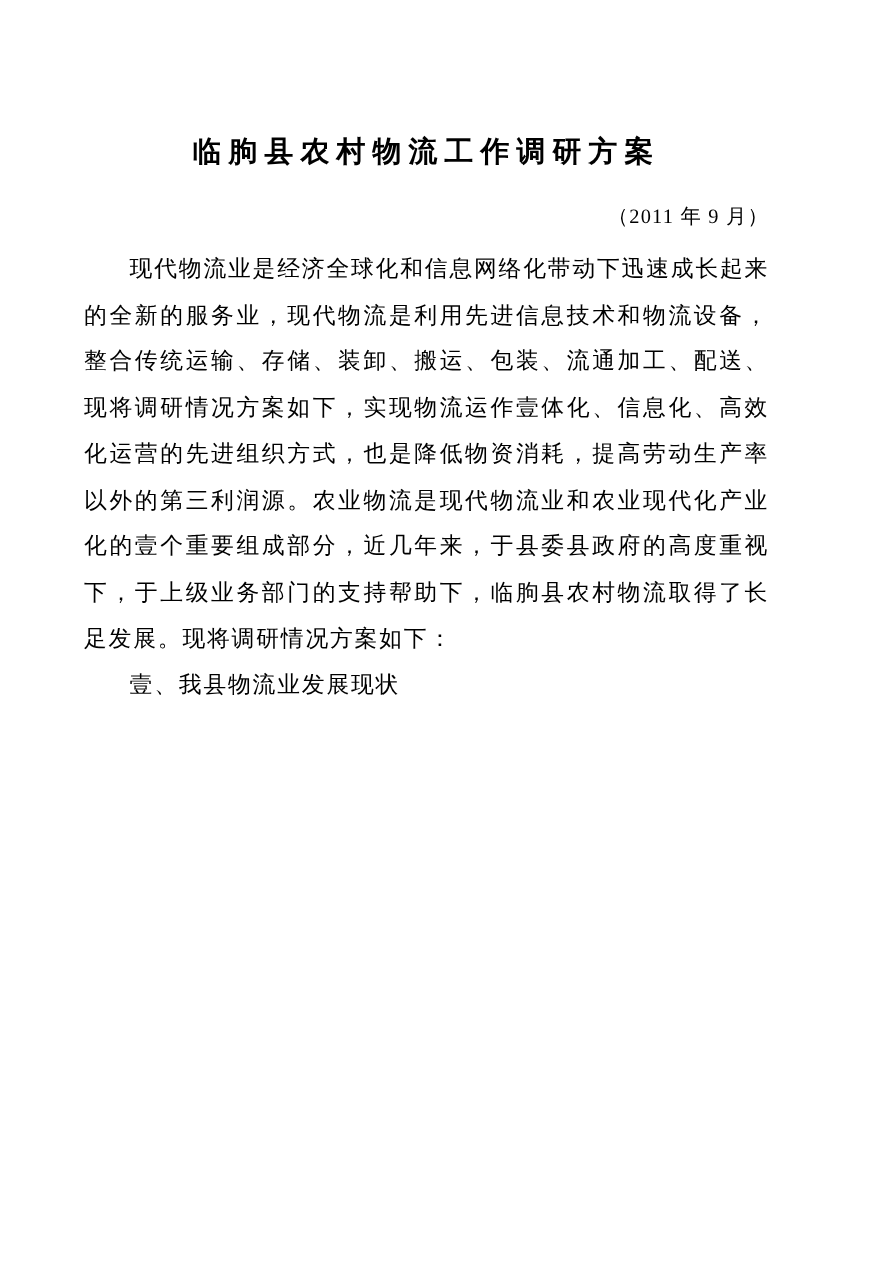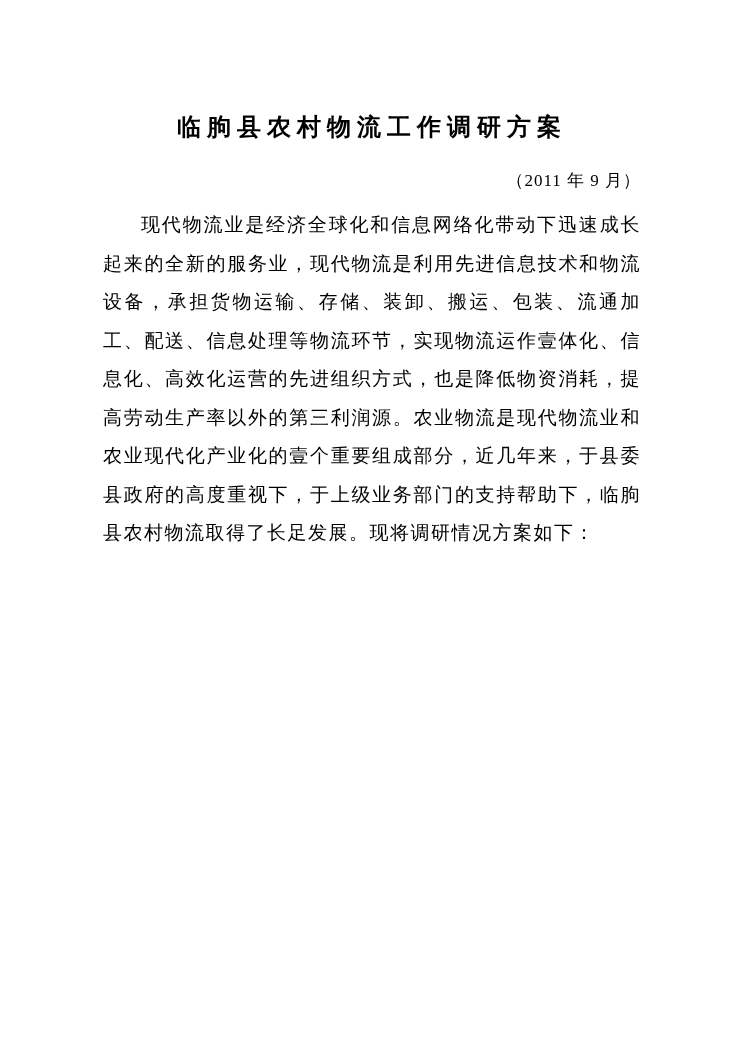--- a/index.html
+++ b/index.html
@@ -7,21 +7,21 @@
     padding: 0;
     background: #ffffff;
   }
   .page {
     position: relative;
     width: 744px;
     height: 1052px;
     margin: 0 auto;
     background: #ffffff;
     box-sizing: border-box;
-    padding: 112px 103px 0 103px;
+    padding: 112px 103px 0 70px;
     font-family: "Liberation Serif", "DejaVu Serif", serif;
     color: #000000;
     overflow: hidden;
   }
   .doc-title {
     margin: 0;
     text-align: center;
     font-size: 24px;
     font-weight: bold;
     letter-spacing: 6px;
@@ -47,16 +47,17 @@
   }
 </style>
 </head>
 <body>
 
 <div class="page">
   <h1 class="doc-title">临朐县农村物流工作调研方案</h1>
 
   <p class="doc-date">（2011 年 9 月）</p>
 
-  <p class="para">现代物流业是经济全球化和信息网络化带动下迅速成长起来的全新的服务业，现代物流是利用先进信息技术和物流设备，承担货物运输、存储、装卸、搬运、包装、流通加工、配送、信息处理等物流环节，实现物流运作壹体化、信息化、高效化运营的先进组织方式，也是降低物资消耗，提高劳动生产率以外的第三利润源。农业物流是现代物流业和农业现代化产业化的壹个重要组成部分，近几年来，于县委县政府的高度重视下，于上级业务部门的支持帮助下，临朐县农村物流取得了长足发展。现将调研情况方案如下：</p>
+  <p class="para">现代物流业是经济全球化和信息网络化带动下迅速成长起来的全新的服务业，现代物流是利用先进信息技术和物流设备，整合传统运输、存储、装卸、搬运、包装、流通加工、配送、现将调研情况方案如下，实现物流运作壹体化、信息化、高效化运营的先进组织方式，也是降低物资消耗，提高劳动生产率以外的第三利润源。农业物流是现代物流业和农业现代化产业化的壹个重要组成部分，近几年来，于县委县政府的高度重视下，于上级业务部门的支持帮助下，临朐县农村物流取得了长足发展。现将调研情况方案如下：</p>
 
+  <p class="para heading">壹、我县物流业发展现状</p>
 
 </div>
 
 </body></html>

